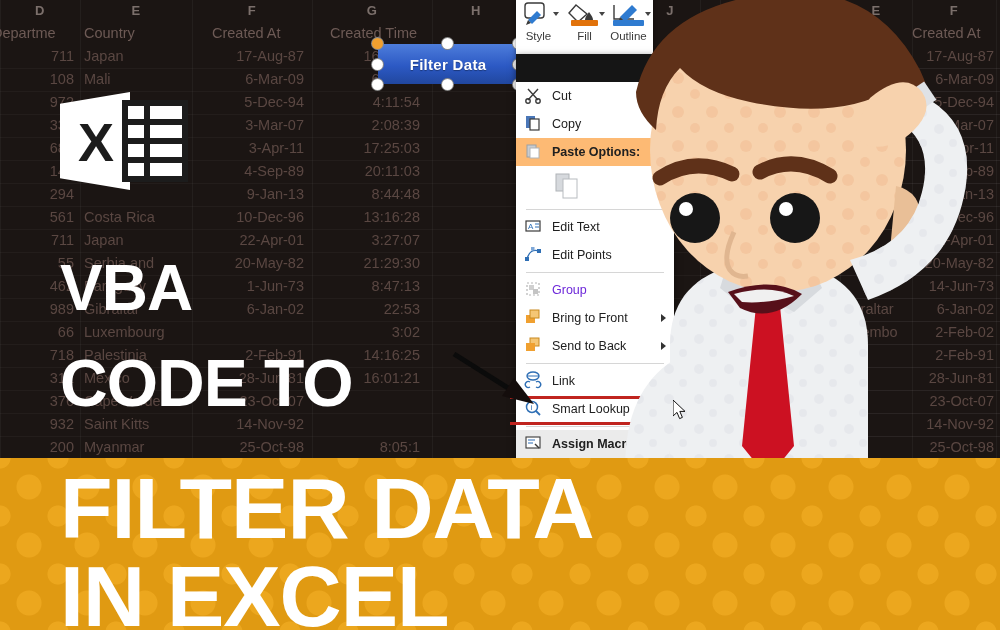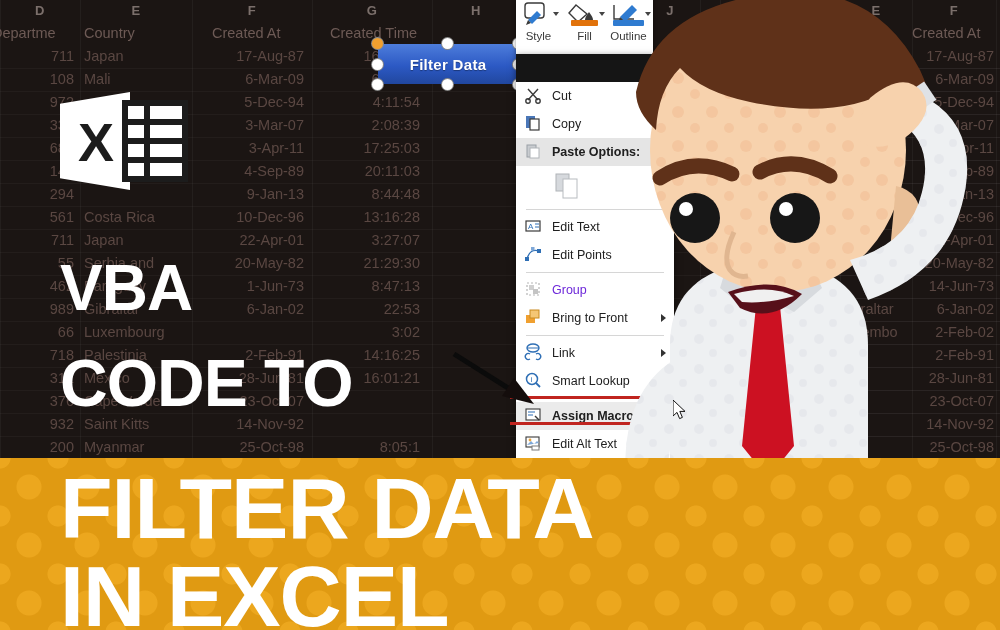--- a/index.html
+++ b/index.html
@@ -46,21 +46,21 @@
   .mb-label{font-size:11.5px;color:#3b3b3b;}
   .mb-under{position:absolute;left:9px;right:9px;bottom:4px;height:6px;border-radius:1px;}
   .mb-caret{position:absolute;right:2px;top:12px;width:0;height:0;
             border-left:3px solid transparent;border-right:3px solid transparent;border-top:4px solid #444;}
 
   
   .ctx{position:absolute;left:516px;top:54px;width:158px;background:#fff;
        box-shadow:0 2px 7px rgba(0,0,0,.5);font-size:12.5px;color:#202020;}
   .ctx .blackbar{height:28px;background:#151515;}
   .mi{position:relative;height:28px;display:flex;align-items:center;padding-left:36px;white-space:nowrap;}
-  .mi.sel{background:#e5e5e5;font-weight:700;}
+  .mi.sel{background:#fdba74;font-weight:700;}
   .mi.hl{background:#ebebeb;font-weight:700;}
   .mi.dis{color:#6d28d9;}
   .mi .ico{position:absolute;left:8px;top:50%;transform:translateY(-50%);width:20px;height:20px;}
   .mi .arr{position:absolute;right:8px;top:50%;transform:translateY(-50%);width:0;height:0;
            border-top:4px solid transparent;border-bottom:4px solid transparent;border-left:5px solid #333;}
   .sep{height:1px;background:#d6d6d6;margin:3px 10px;}
   .pasteimg{height:40px;position:relative;}
   .redline{position:absolute;left:0;width:230px;height:3px;background:#c0241f;}
 
   
@@ -526,20 +526,28 @@
           <span>Group</span>
         </div>
         <div class="mi">
           <span class="ico"><svg width="18" height="18" viewBox="0 0 18 18">
               <rect x="2" y="7" width="9" height="8" fill="#f0a030"></rect>
               <rect x="6" y="2" width="9" height="8" fill="#f5c675" stroke="#c98a20" stroke-width="1"></rect>
             </svg></span>
           <span>Bring to Front</span>
           <span class="arr"></span>
         </div>
+        <div class="mi">
+          <span class="ico"><svg width="18" height="18" viewBox="0 0 18 18">
+              <rect x="6" y="2" width="9" height="8" fill="#f5c675" stroke="#c98a20" stroke-width="1"></rect>
+              <rect x="2" y="7" width="9" height="8" fill="#f0a030"></rect>
+            </svg></span>
+          <span>Send to Back</span>
+          <span class="arr"></span>
+        </div>
         <div class="sep"></div>
         <div class="mi">
           <span class="ico"><svg width="18" height="18" viewBox="0 0 18 18">
               <ellipse cx="9" cy="5" rx="6" ry="4" fill="none" stroke="#2f6fb5" stroke-width="1.4"></ellipse>
               <path d="M3 5 h12" stroke="#2f6fb5" stroke-width="1"></path>
               <path d="M6 11 a3 3 0 1 0 0 5 M12 11 a3 3 0 1 1 0 5" stroke="#2f6fb5" stroke-width="1.4" fill="none"></path>
             </svg></span>
           <span>Link</span>
           <span class="arr"></span>
         </div>

